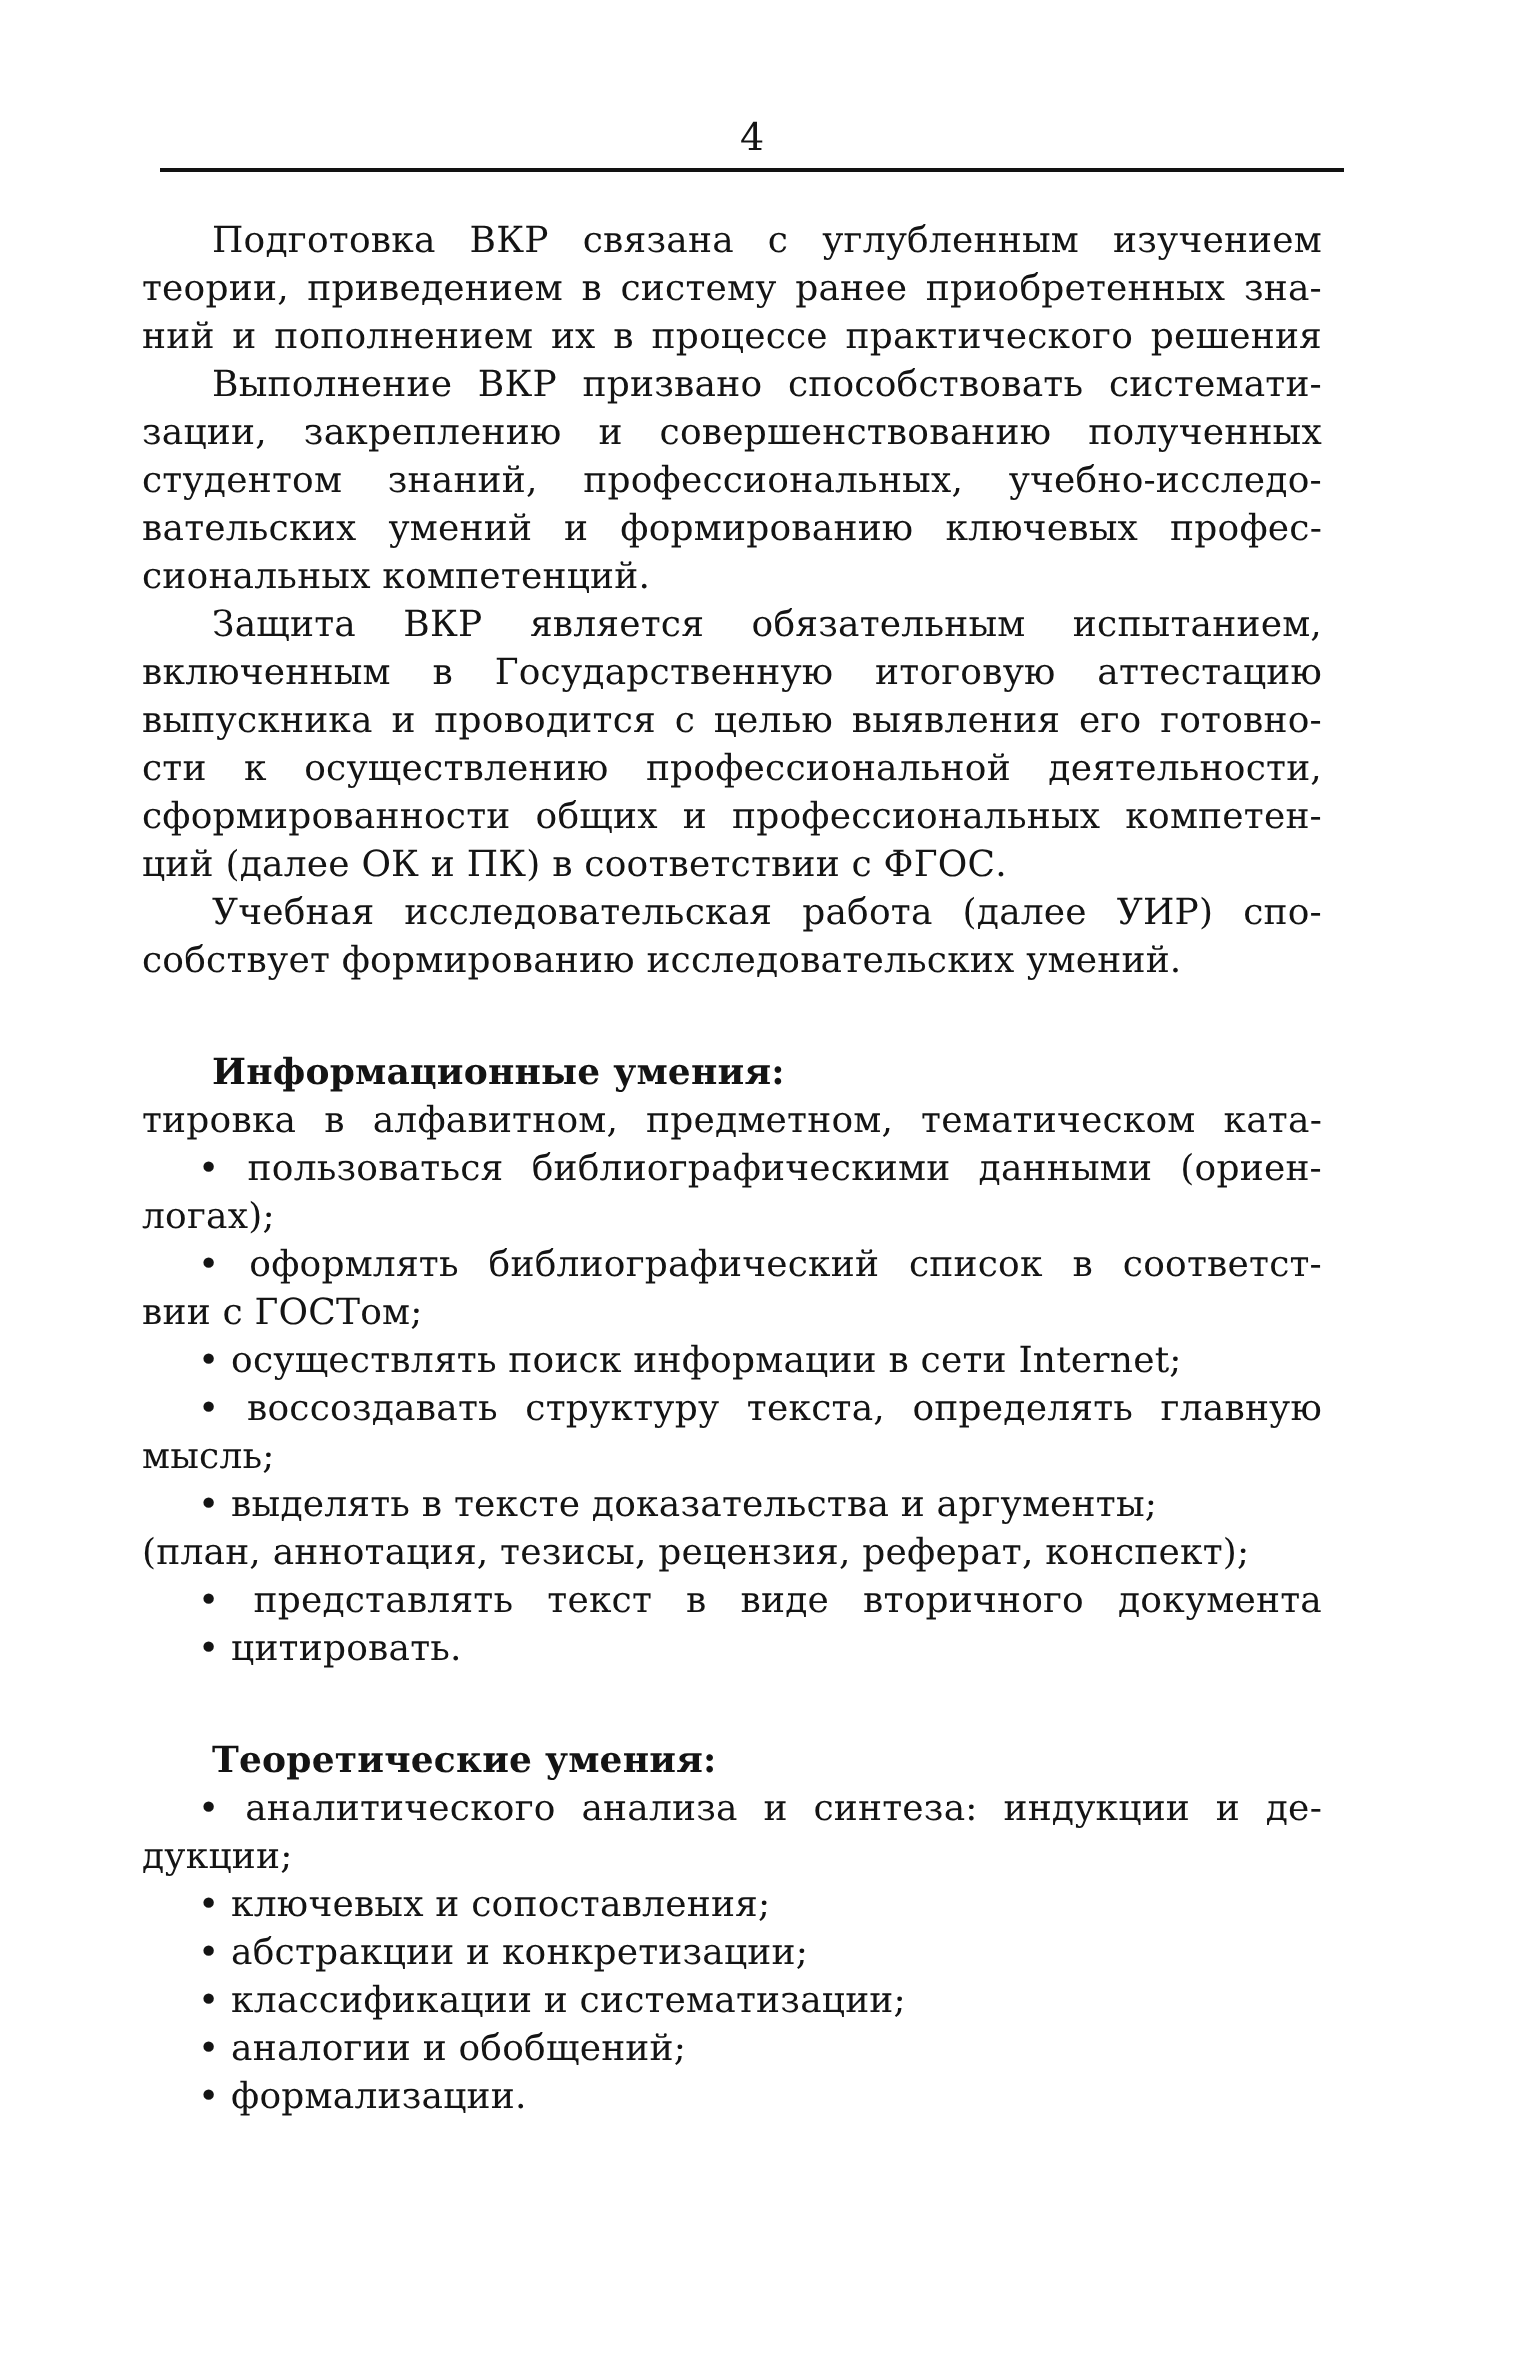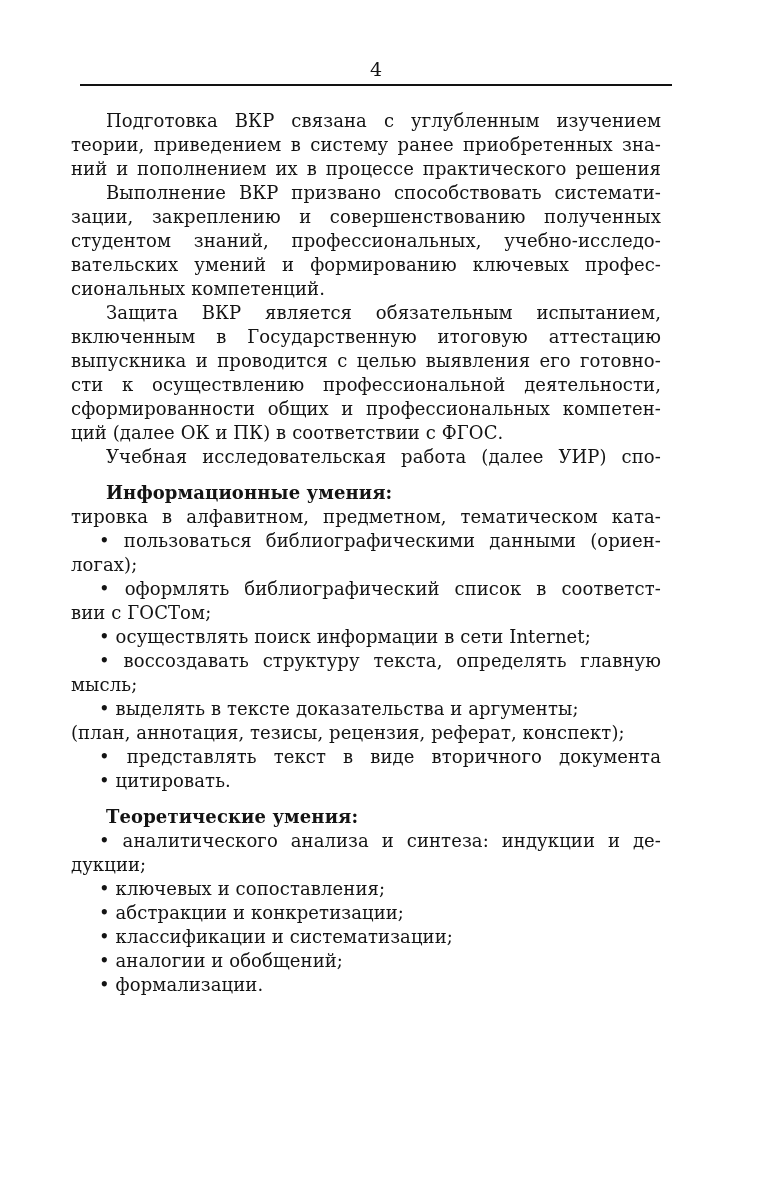--- a/index.html
+++ b/index.html
@@ -39,21 +39,21 @@
     top: 109px;
     left: 71px;
     width: 590px;
     font-size: 18px;
     line-height: 24px;
     letter-spacing: 0.1px;
   }
   .block { margin: 0; }
   .block.h {
     font-weight: bold;
-    margin-top: 12px;
+    margin-top: 32px;
   }
   .line {
     text-align: justify;
     text-align-last: left;
     white-space: normal;
   }
   .line.jfull {
     text-align-last: justify;
   }
   .block.p .line.first,
@@ -86,20 +86,21 @@
       <div class="block p">
         <div class="line first jfull">Защита ВКР является обязательным испытанием,</div>
         <div class="line jfull">включенным в Государственную итоговую аттестацию</div>
         <div class="line jfull">выпускника и проводится с целью выявления его готовно-</div>
         <div class="line jfull">сти к осуществлению профессиональной деятельности,</div>
         <div class="line jfull">сформированности общих и профессиональных компетен-</div>
         <div class="line">ций (далее ОК и ПК) в соответствии с ФГОС.</div>
       </div>
       <div class="block p">
         <div class="line first jfull">Учебная исследовательская работа (далее УИР) спо-</div>
+        <div class="line">собствует формированию исследовательских умений.</div>
       </div>
       <div class="block h">
         <div class="line first">Информационные умения:</div>
       </div>
       <div class="block li">
         <div class="line jfull">тировка в алфавитном, предметном, тематическом ката-</div>
         <div class="line first jfull">• пользоваться библиографическими данными (ориен-</div>
         <div class="line">логах);</div>
       </div>
       <div class="block li">

